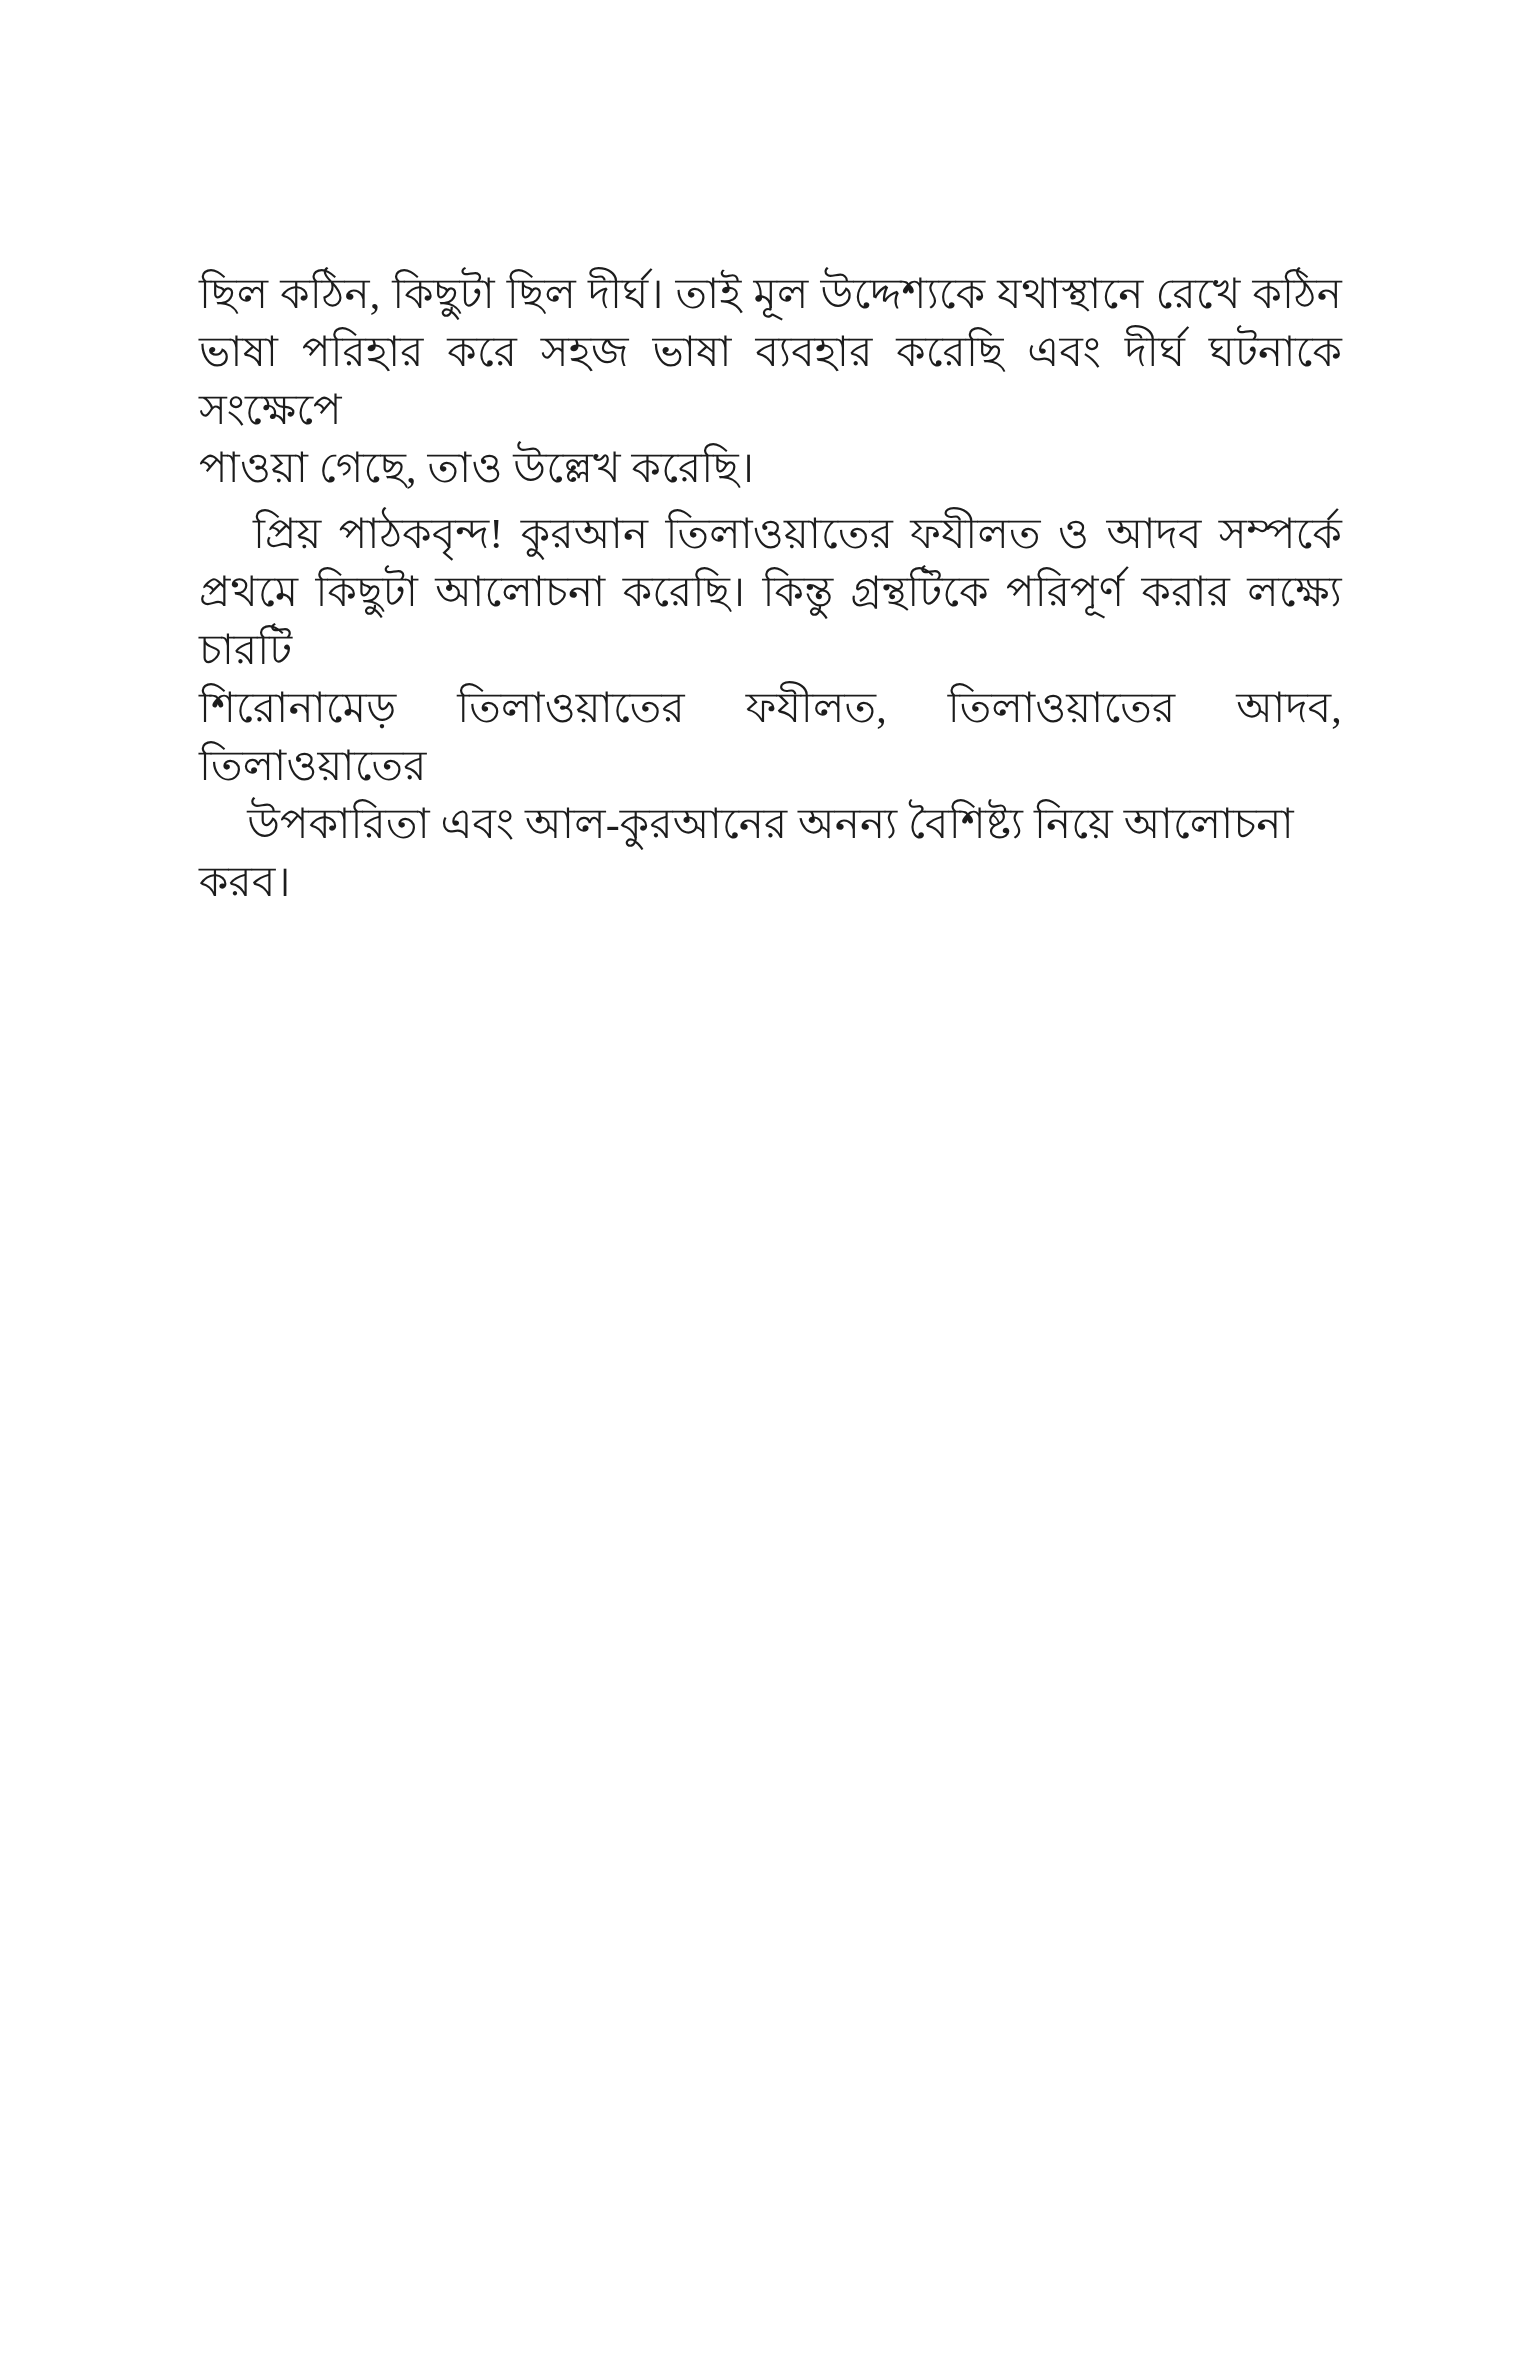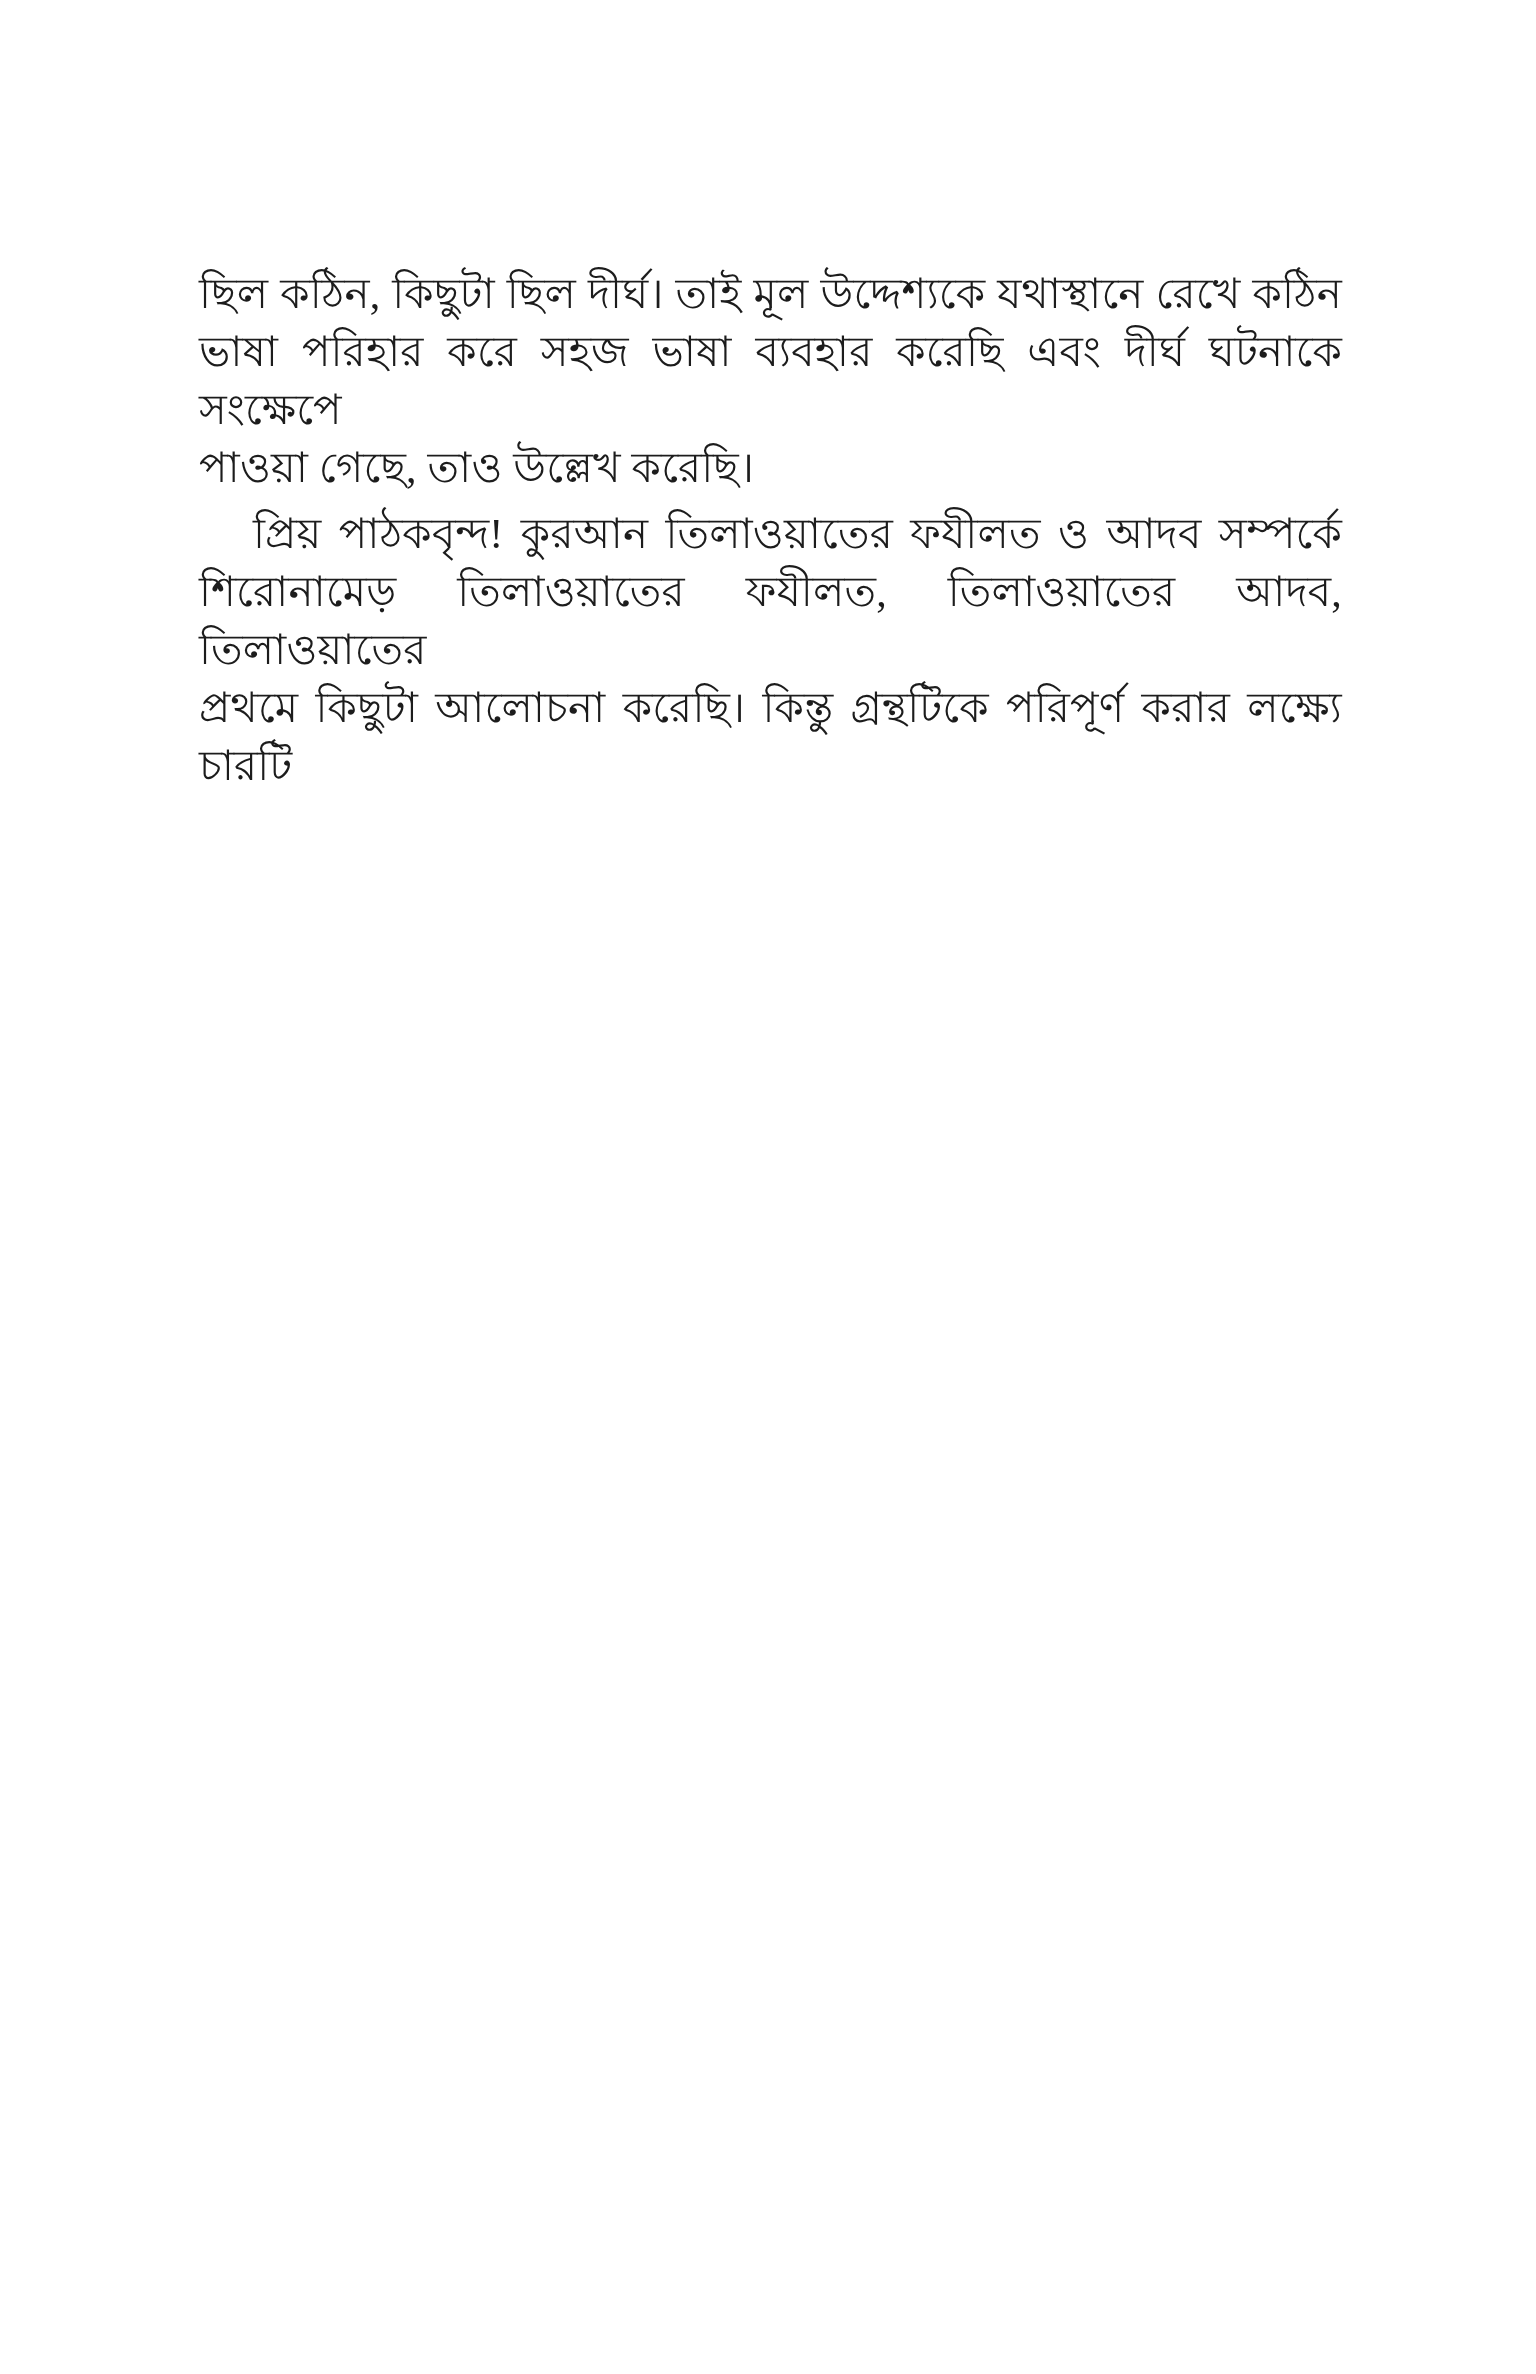--- a/index.html
+++ b/index.html
@@ -53,19 +53,20 @@
   <div class="text-block">
 
     <div class="paragraph">
       <div class="line first">ছিল কঠিন, কিছুটা ছিল দীর্ঘ। তাই মূল উদ্দেশ্যকে যথাস্থানে রেখে কঠিন</div>
       <div class="line">ভাষা পরিহার করে সহজ ভাষা ব্যবহার করেছি এবং দীর্ঘ ঘটনাকে সংক্ষেপে</div>
       <div class="line last">পাওয়া গেছে, তাও উল্লেখ করেছি।</div>
     </div>
 
     <div class="paragraph indented">
       <div class="line first">প্রিয় পাঠকবৃন্দ! কুরআন তিলাওয়াতের ফযীলত ও আদব সম্পর্কে</div>
+      <div class="line">প্রথমে কিছুটা আলোচনা করেছি। কিন্তু গ্রন্থটিকে পরিপূর্ণ করার লক্ষ্যে চারটি</div>
       <div class="line">শিরোনামেড় তিলাওয়াতের ফযীলত, তিলাওয়াতের আদব, তিলাওয়াতের</div>
-      <div class="line">প্রথমে কিছুটা আলোচনা করেছি। কিন্তু গ্রন্থটিকে পরিপূর্ণ করার লক্ষ্যে চারটি</div>
+      <div class="line last">উপকারিতা এবং আল-কুরআনের অনন্য বৈশিষ্ট্য নিয়ে আলোচনা করব।</div>
     </div>
 
   </div>
 </div>
 
 
 </body></html>

